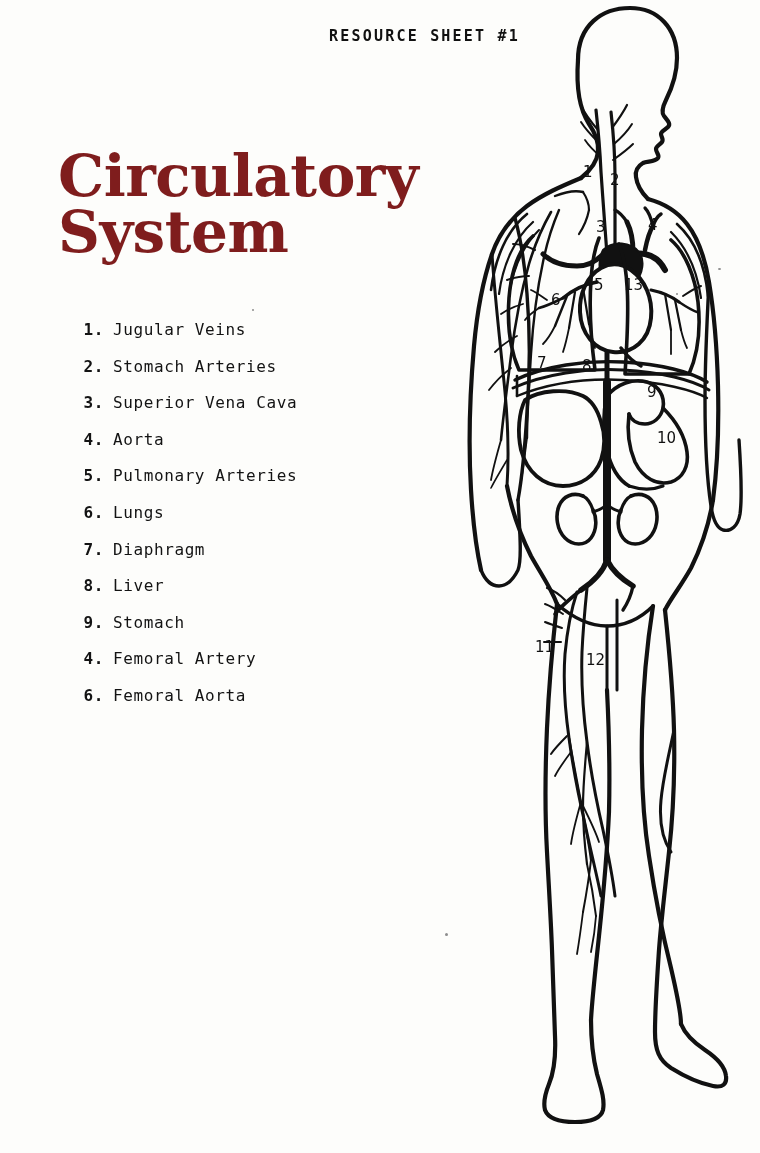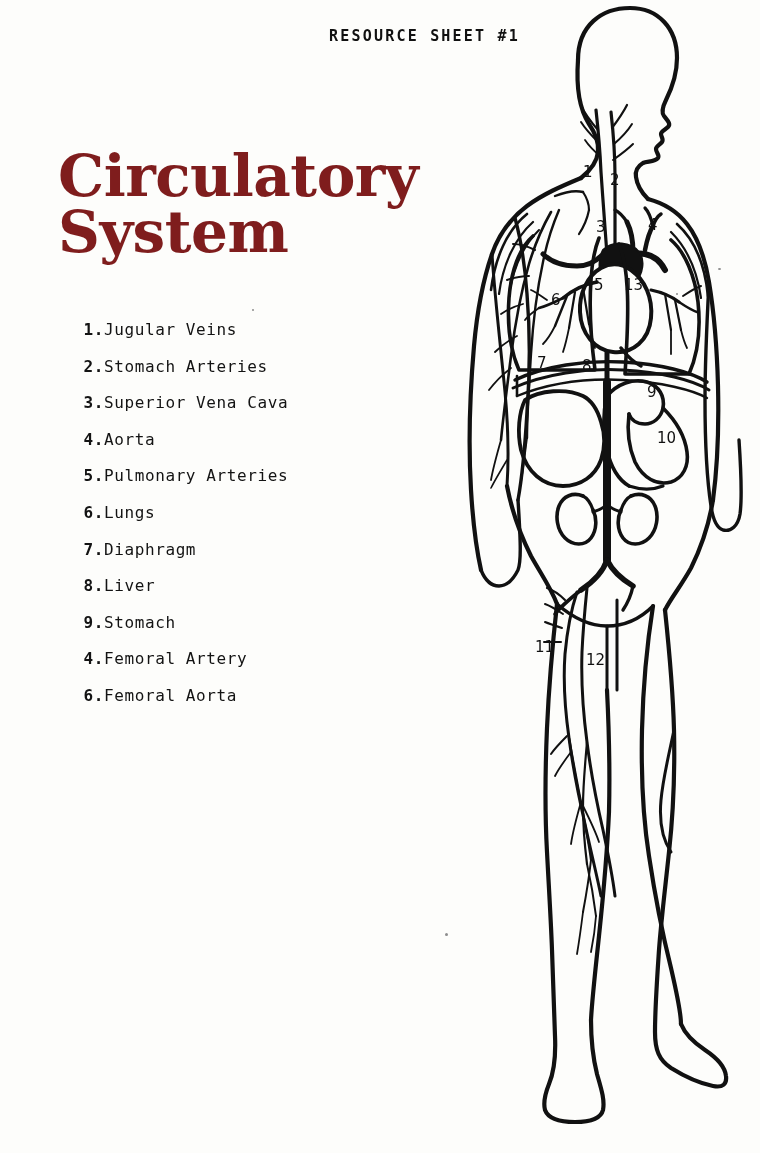--- a/index.html
+++ b/index.html
@@ -64,20 +64,21 @@
     letter-spacing: 0.6px;
     color: #131313;
   }
   .legend-num {
     width: 46px;
     text-align: right;
     font-weight: bold;
     flex: 0 0 46px;
   }
   .legend-label {
+    margin-left: 9px;
   }
 
   
   #figure {
     position: absolute;
     left: 455px;
     top: 0;
     width: 305px;
     height: 1153px;
   }

